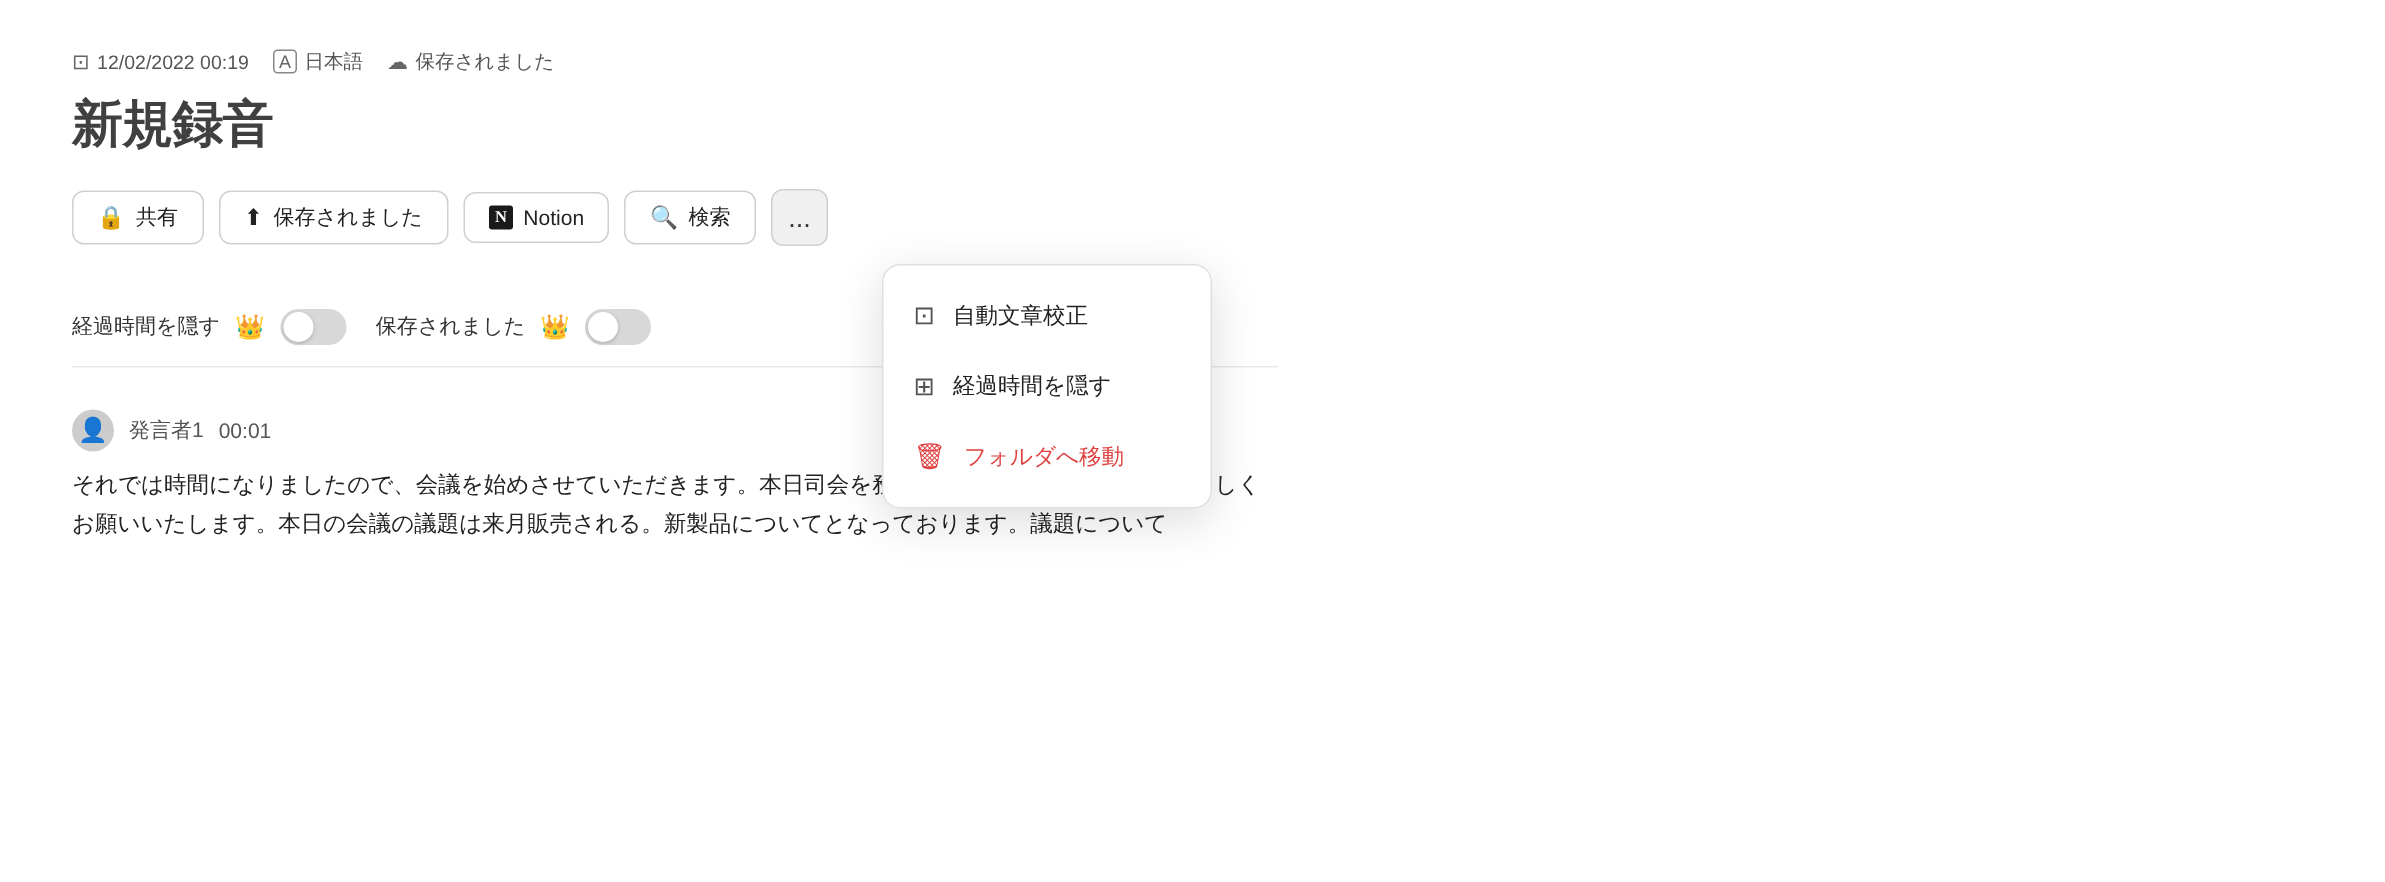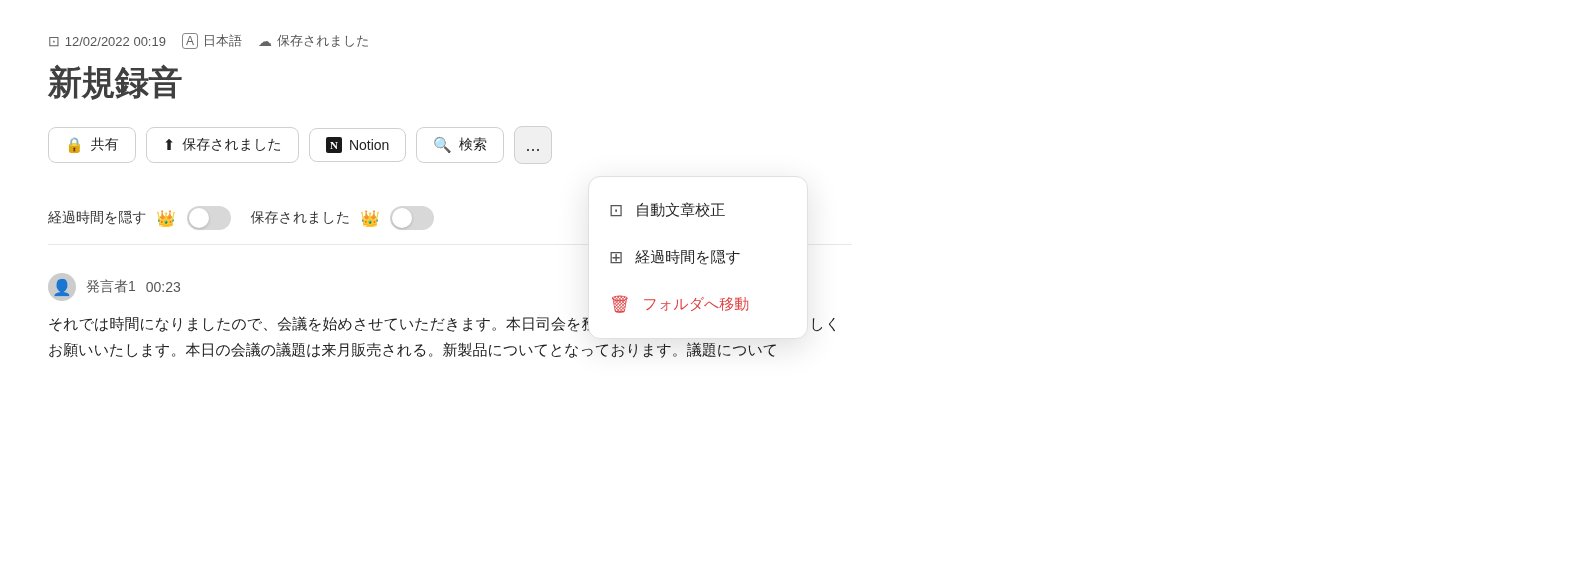--- a/index.html
+++ b/index.html
@@ -288,17 +288,17 @@
       <span class="crown-icon">👑</span>
       <div class="toggle"></div>
     </div>
   </div>
 
   <div class="speaker-section">
     <div class="speaker-avatar">
       <span>👤</span>
     </div>
     <span>発言者1</span>
-    <span>00:23</span>
+    <span>00:01</span>
   </div>
 
   <div class="transcript-text">それでは時間になりましたので、会議を始めさせていただきます。本日司会を務めます、田中と申します。よろしくお願いいたします。本日の会議の議題は来月販売される。新製品についてとなっております。議題について</div>
 </div>
 
 </body></html>

